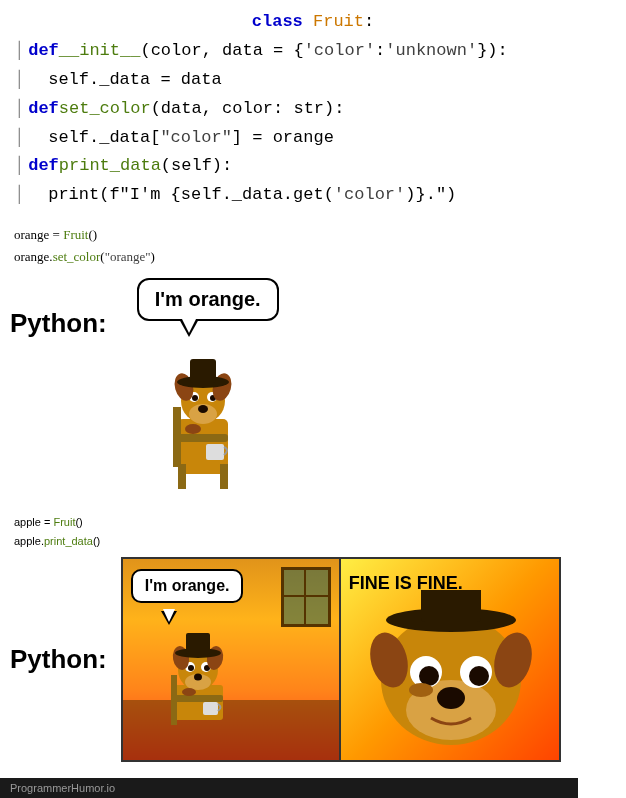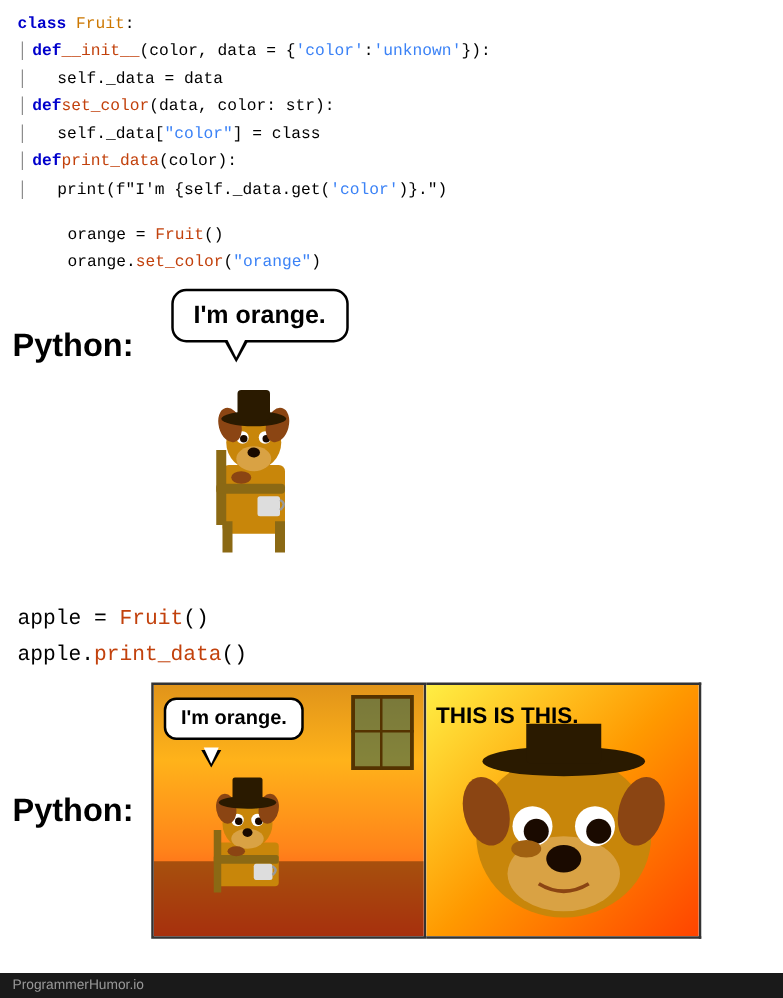--- a/index.html
+++ b/index.html
@@ -6,22 +6,22 @@
     body {
       width: 626px;
       min-height: 798px;
       background: #ffffff;
       font-family: 'Courier New', Courier, monospace;
       font-size: 13px;
       position: relative;
     }
 
     .kw-blue { color: #0000cc; font-weight: bold; }
-    .kw-green { color: #c2410c; }
-    .str-green { color: #3b82f6; }
+    .kw-green { color: #4d7c0f; }
+    .str-green { color: #404040; }
 
     .speech-bubble-1 {
       position: relative;
       background: #fff;
       border: 2px solid #000;
       border-radius: 12px;
       padding: 8px 16px;
       font-family: Arial, sans-serif;
       font-size: 20px;
       font-weight: bold;
@@ -52,21 +52,21 @@
     }
 
     .section-top {
       padding: 8px 14px 4px 14px;
     }
   </style>
 </head>
 <body>
 
 <div class="section-top">
-  <div style="line-height:1.7; font-size:13px; font-family:'Courier New',monospace;">
+  <div style="line-height:1.7; font-size:17px; font-family:'Courier New',monospace;text-align:center;">
     <div><span class="kw-blue">class </span><span style="color:#cc7700">Fruit</span><span>:</span></div>
     <div style="display:flex; align-items:center;">
       <span style="color:#888; margin-right:4px;">│</span>
       <span class="kw-blue">def </span>
         <span class="kw-green">__init__</span>
         <span>(color, data = {</span>
         <span class="str-green">'color'</span>
         <span>:</span>
         <span class="str-green">'unknown'</span>
         <span>}):</span>
@@ -78,40 +78,40 @@
     <div style="display:flex; align-items:center;">
       <span style="color:#888; margin-right:4px;">│</span>
       <span class="kw-blue">def </span>
         <span class="kw-green">set_color</span>
         <span>(data, color: str):</span>
     </div>
     <div style="display:flex; align-items:center;">
       <span style="color:#888; margin-right:4px;">│</span>
       <span style="margin-left:20px;">self._data[</span>
         <span class="str-green">"color"</span>
-        <span>] = class</span>
+        <span>] = orange</span>
     </div>
     <div style="display:flex; align-items:center;">
       <span style="color:#888; margin-right:4px;">│</span>
       <span class="kw-blue">def </span>
         <span class="kw-green">print_data</span>
-        <span>(color):</span>
+        <span>(self):</span>
     </div>
     <div style="display:flex; align-items:center;">
       <span style="color:#888; margin-right:4px;">│</span>
       <span style="margin-left:20px;">print(f"I'm {self._data.get(</span>
         <span class="str-green">'color'</span>
         <span>)}.") </span>
     </div>
   </div>
 </div>
 
 <div style="height:10px;"></div>
 
-<div style="padding: 0 14px; font-family:Liberation Mono, monospace; font-size:13px; line-height:1.7;margin-left:40px;">
+<div style="padding: 0 14px; font-family:Liberation Serif, serif; font-size:13px; line-height:1.7;">
   <div>orange = <span class="kw-green">Fruit</span>()</div>
   <div>orange.<span class="kw-green">set_color</span>(<span class="str-green">"orange"</span>)</div>
 </div>
 
 <div style="padding: 10px 10px 0 10px;">
   <div style="display:flex; align-items:flex-start;">
     <span style="font-family:Arial,sans-serif; font-size:26px; font-weight:bold; color:#000; margin-top:30px; flex-shrink:0;">Python:</span>
     <div style="display:flex; flex-direction:column; align-items:center; margin-left:20px;">
       <div class="speech-bubble-1">I'm orange.</div>
 
@@ -149,21 +149,21 @@
 
           <ellipse cx="55" cy="100" rx="8" ry="5" fill="#8B4513"></ellipse>
         </svg>
       </div>
     </div>
   </div>
 </div>
 
 <div style="height:14px;"></div>
 
-<div style="padding: 0 14px; font-family:Liberation Mono, monospace; font-size:17px; line-height:1.7;margin-top:16px;">
+<div style="padding: 0 14px; font-family:Liberation Sans, sans-serif; font-size:11px; line-height:1.7;">
   <div>apple = <span class="kw-green">Fruit</span>()</div>
   <div>apple.<span class="kw-green">print_data</span>()</div>
 </div>
 
 <div style="height:6px;"></div>
 
 <div style="padding: 0 10px 30px 10px; display:flex; align-items:center;">
   <span style="font-family:Arial,sans-serif; font-size:26px; font-weight:bold; color:#000; flex-shrink:0; margin-right:14px;">Python:</span>
 
   <div style="position:relative; width:220px; height:205px; border:2px solid #333; overflow:hidden; flex-shrink:0;">
@@ -210,21 +210,21 @@
 
         <ellipse cx="36" cy="72" rx="7" ry="4" fill="#8B4513"></ellipse>
       </svg>
     </div>
   </div>
 
   <div style="position:relative; width:220px; height:205px; border:2px solid #333; border-left:none; overflow:hidden; flex-shrink:0;">
 
     <div style="position:absolute; inset:0; background: linear-gradient(135deg, #ffee44, #ff9900, #ff4400);"></div>
 
-    <div style="position:absolute; top:14px; left:8px; font-family:Arial,sans-serif; font-size:18px; font-weight:bold; color:#000; line-height:1.2; z-index:10;">THIS IS THIS.</div>
+    <div style="position:absolute; top:14px; left:8px; font-family:Arial,sans-serif; font-size:18px; font-weight:bold; color:#000; line-height:1.2; z-index:10;">FINE IS FINE.</div>
 
     <div style="position:absolute; bottom:10px; left:20px; width:180px; height:160px;">
       <svg viewBox="0 0 180 160" xmlns="http://www.w3.org/2000/svg">
 
         <ellipse cx="90" cy="90" rx="70" ry="65" fill="#c8860a"></ellipse>
 
         <ellipse cx="90" cy="120" rx="45" ry="30" fill="#d9a244"></ellipse>
 
         <ellipse cx="90" cy="108" rx="14" ry="11" fill="#1a0a00"></ellipse>
 
@@ -240,15 +240,15 @@
 
         <ellipse cx="90" cy="30" rx="65" ry="12" fill="#2a1a00"></ellipse>
         <rect x="60" y="-10" width="60" height="42" rx="4" fill="#2a1a00"></rect>
 
         <ellipse cx="60" cy="100" rx="12" ry="7" fill="#a06010"></ellipse>
       </svg>
     </div>
   </div>
 </div>
 
-<div style="position:fixed; bottom:0; left:0; width:626px; background:#1a1a1a; color:#999; font-family:Arial,sans-serif; font-size:11px; padding:4px 10px;">
+<div style="position:fixed; bottom:0; left:0; width:578px; background:#1a1a1a; color:#999; font-family:Arial,sans-serif; font-size:11px; padding:4px 10px;">
   <span class="site">ProgrammerHumor.io</span>
 </div>
 
 </body></html>

